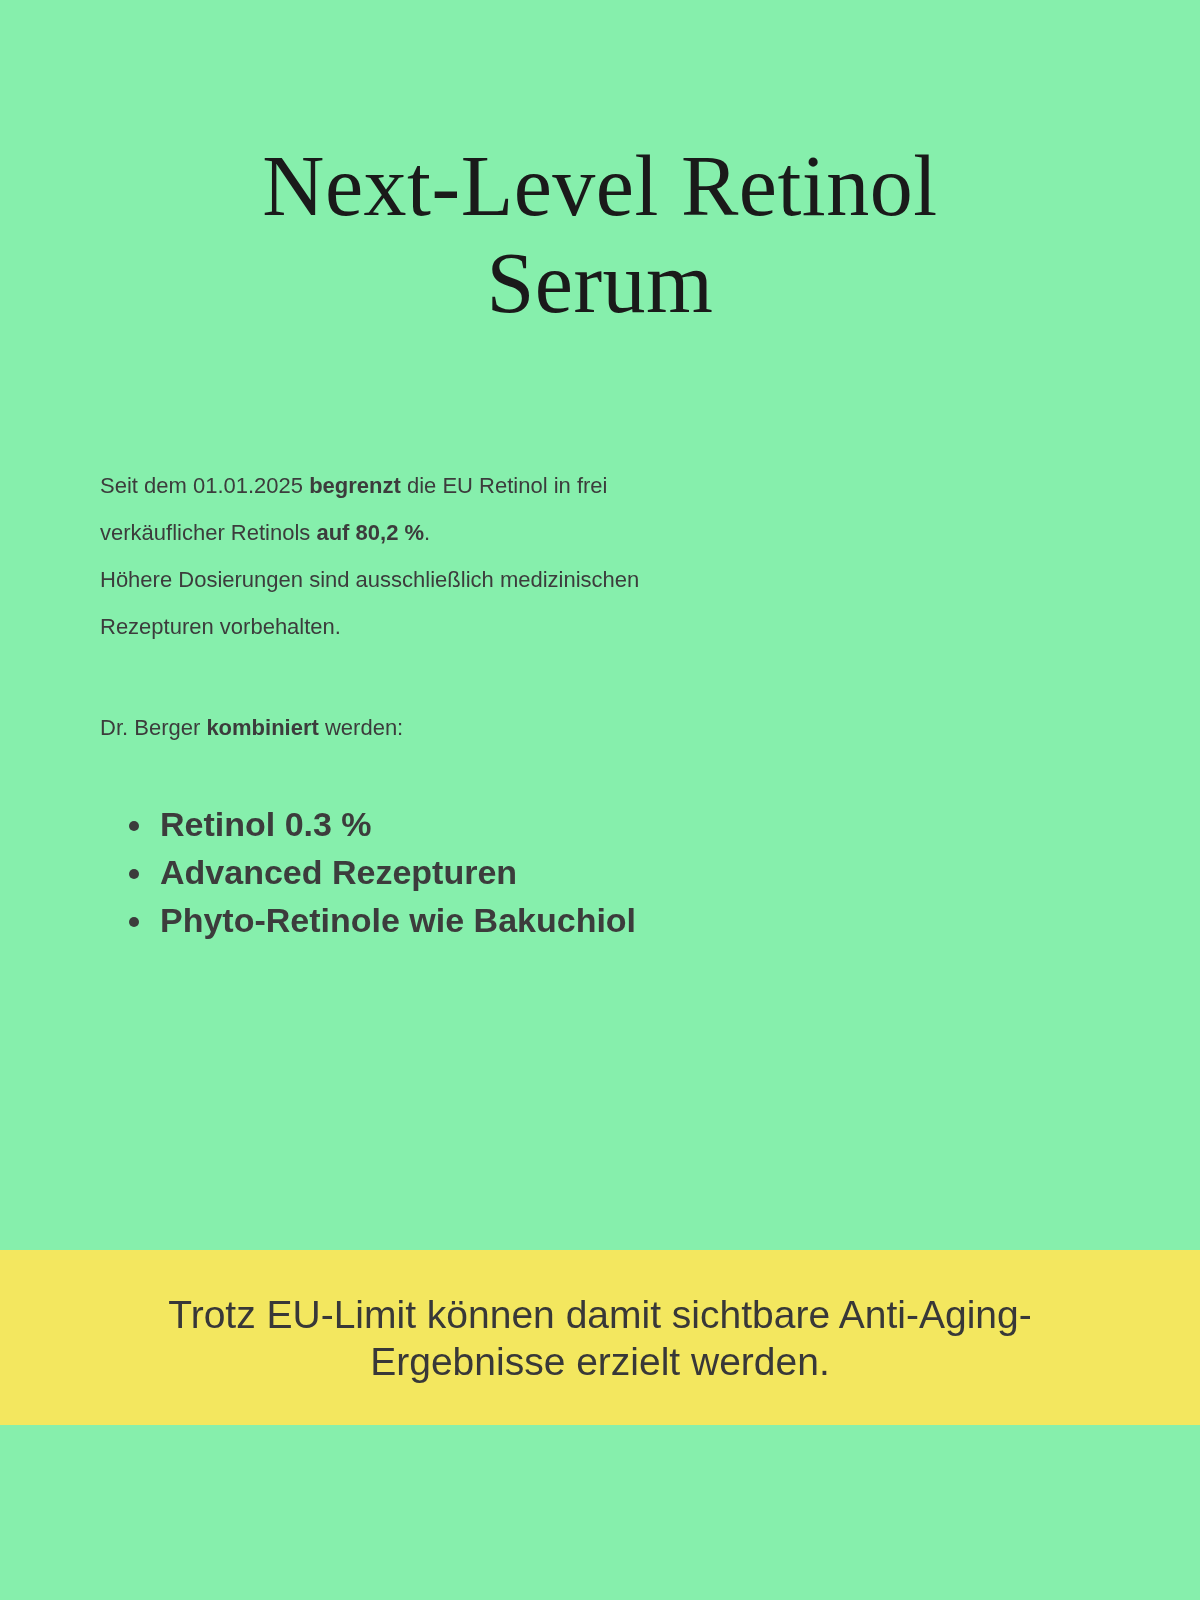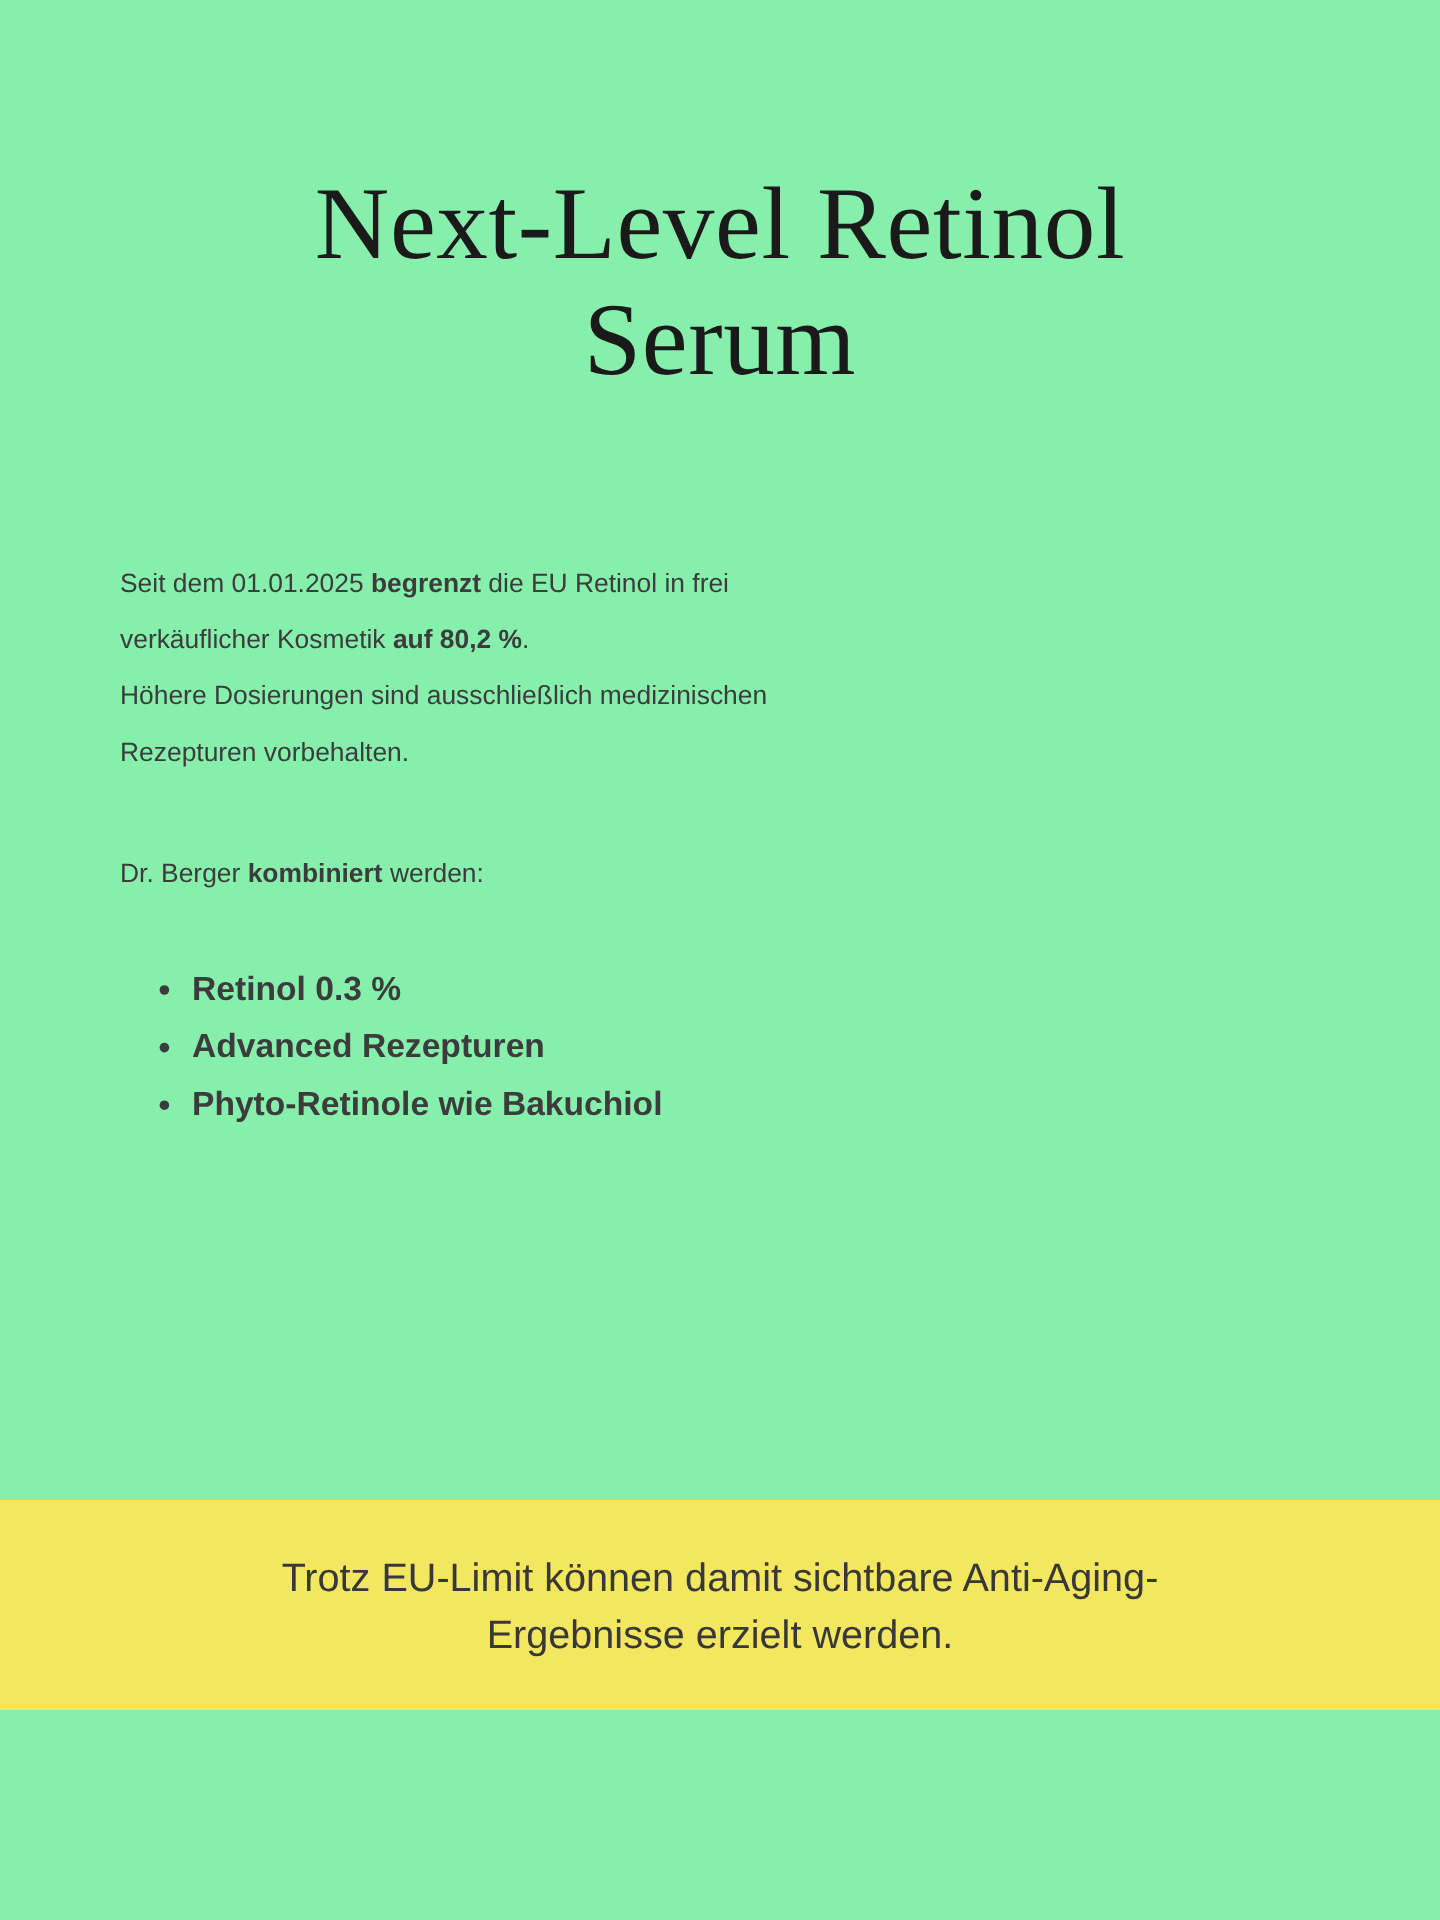--- a/index.html
+++ b/index.html
@@ -36,56 +36,56 @@
   .line { white-space:pre-wrap; }
   strong { font-weight:700; }
   .intro    { top:462px; }
   .combines { top:704px; }
   .bullets {
     position:absolute;
     left:100px; top:800px;
     margin:0;
     padding:0 0 0 56px;
     list-style:disc outside;
-    font-size:28px;
+    font-size:34px;
     line-height:48px;
     font-weight:700;
     color:var(--body-text, #3c3c3c);
   }
   .bullets li { padding-left:4px; }
   .effect { top:991px; }
   .highlight {
     position:absolute;
     left:0; top:1250px;
     width:100%; height:175px;
     background:var(--highlight-bg, #F3E75F);
     display:flex;
     align-items:center;
     justify-content:center;
   }
   .hl-text {
-    font-size:33px;
+    font-size:39px;
     line-height:47px;
     text-align:center;
     color:var(--highlight-text, #383838);
   }
 </style>
 </head>
 <body>
 
 <div class="page">
 
   <h1 class="title">
     <span class="tl">Next-Level Retinol</span>
     <span class="tl">Serum</span>
   </h1>
 
   <div class="para intro">
     <div class="line"><span>Seit dem 01.01.2025 </span><strong>begrenzt</strong><span> die EU Retinol in frei</span></div>
-    <div class="line"><span>verkäuflicher Kosmetik </span><strong>auf 80,2 %</strong><span>.</span></div>
+    <div class="line"><span>verkäuflicher Retinols </span><strong>auf 80,2 %</strong><span>.</span></div>
     <div class="line">Höhere Dosierungen sind ausschließlich medizinischen</div>
     <div class="line">Rezepturen vorbehalten.</div>
   </div>
 
   <div class="para combines">
     <div class="line"><span>Dr. Berger </span><strong>kombiniert</strong><span> werden:</span></div>
   </div>
 
   <ul class="bullets">
     <li><span>Retinol 0.3 %</span></li>

